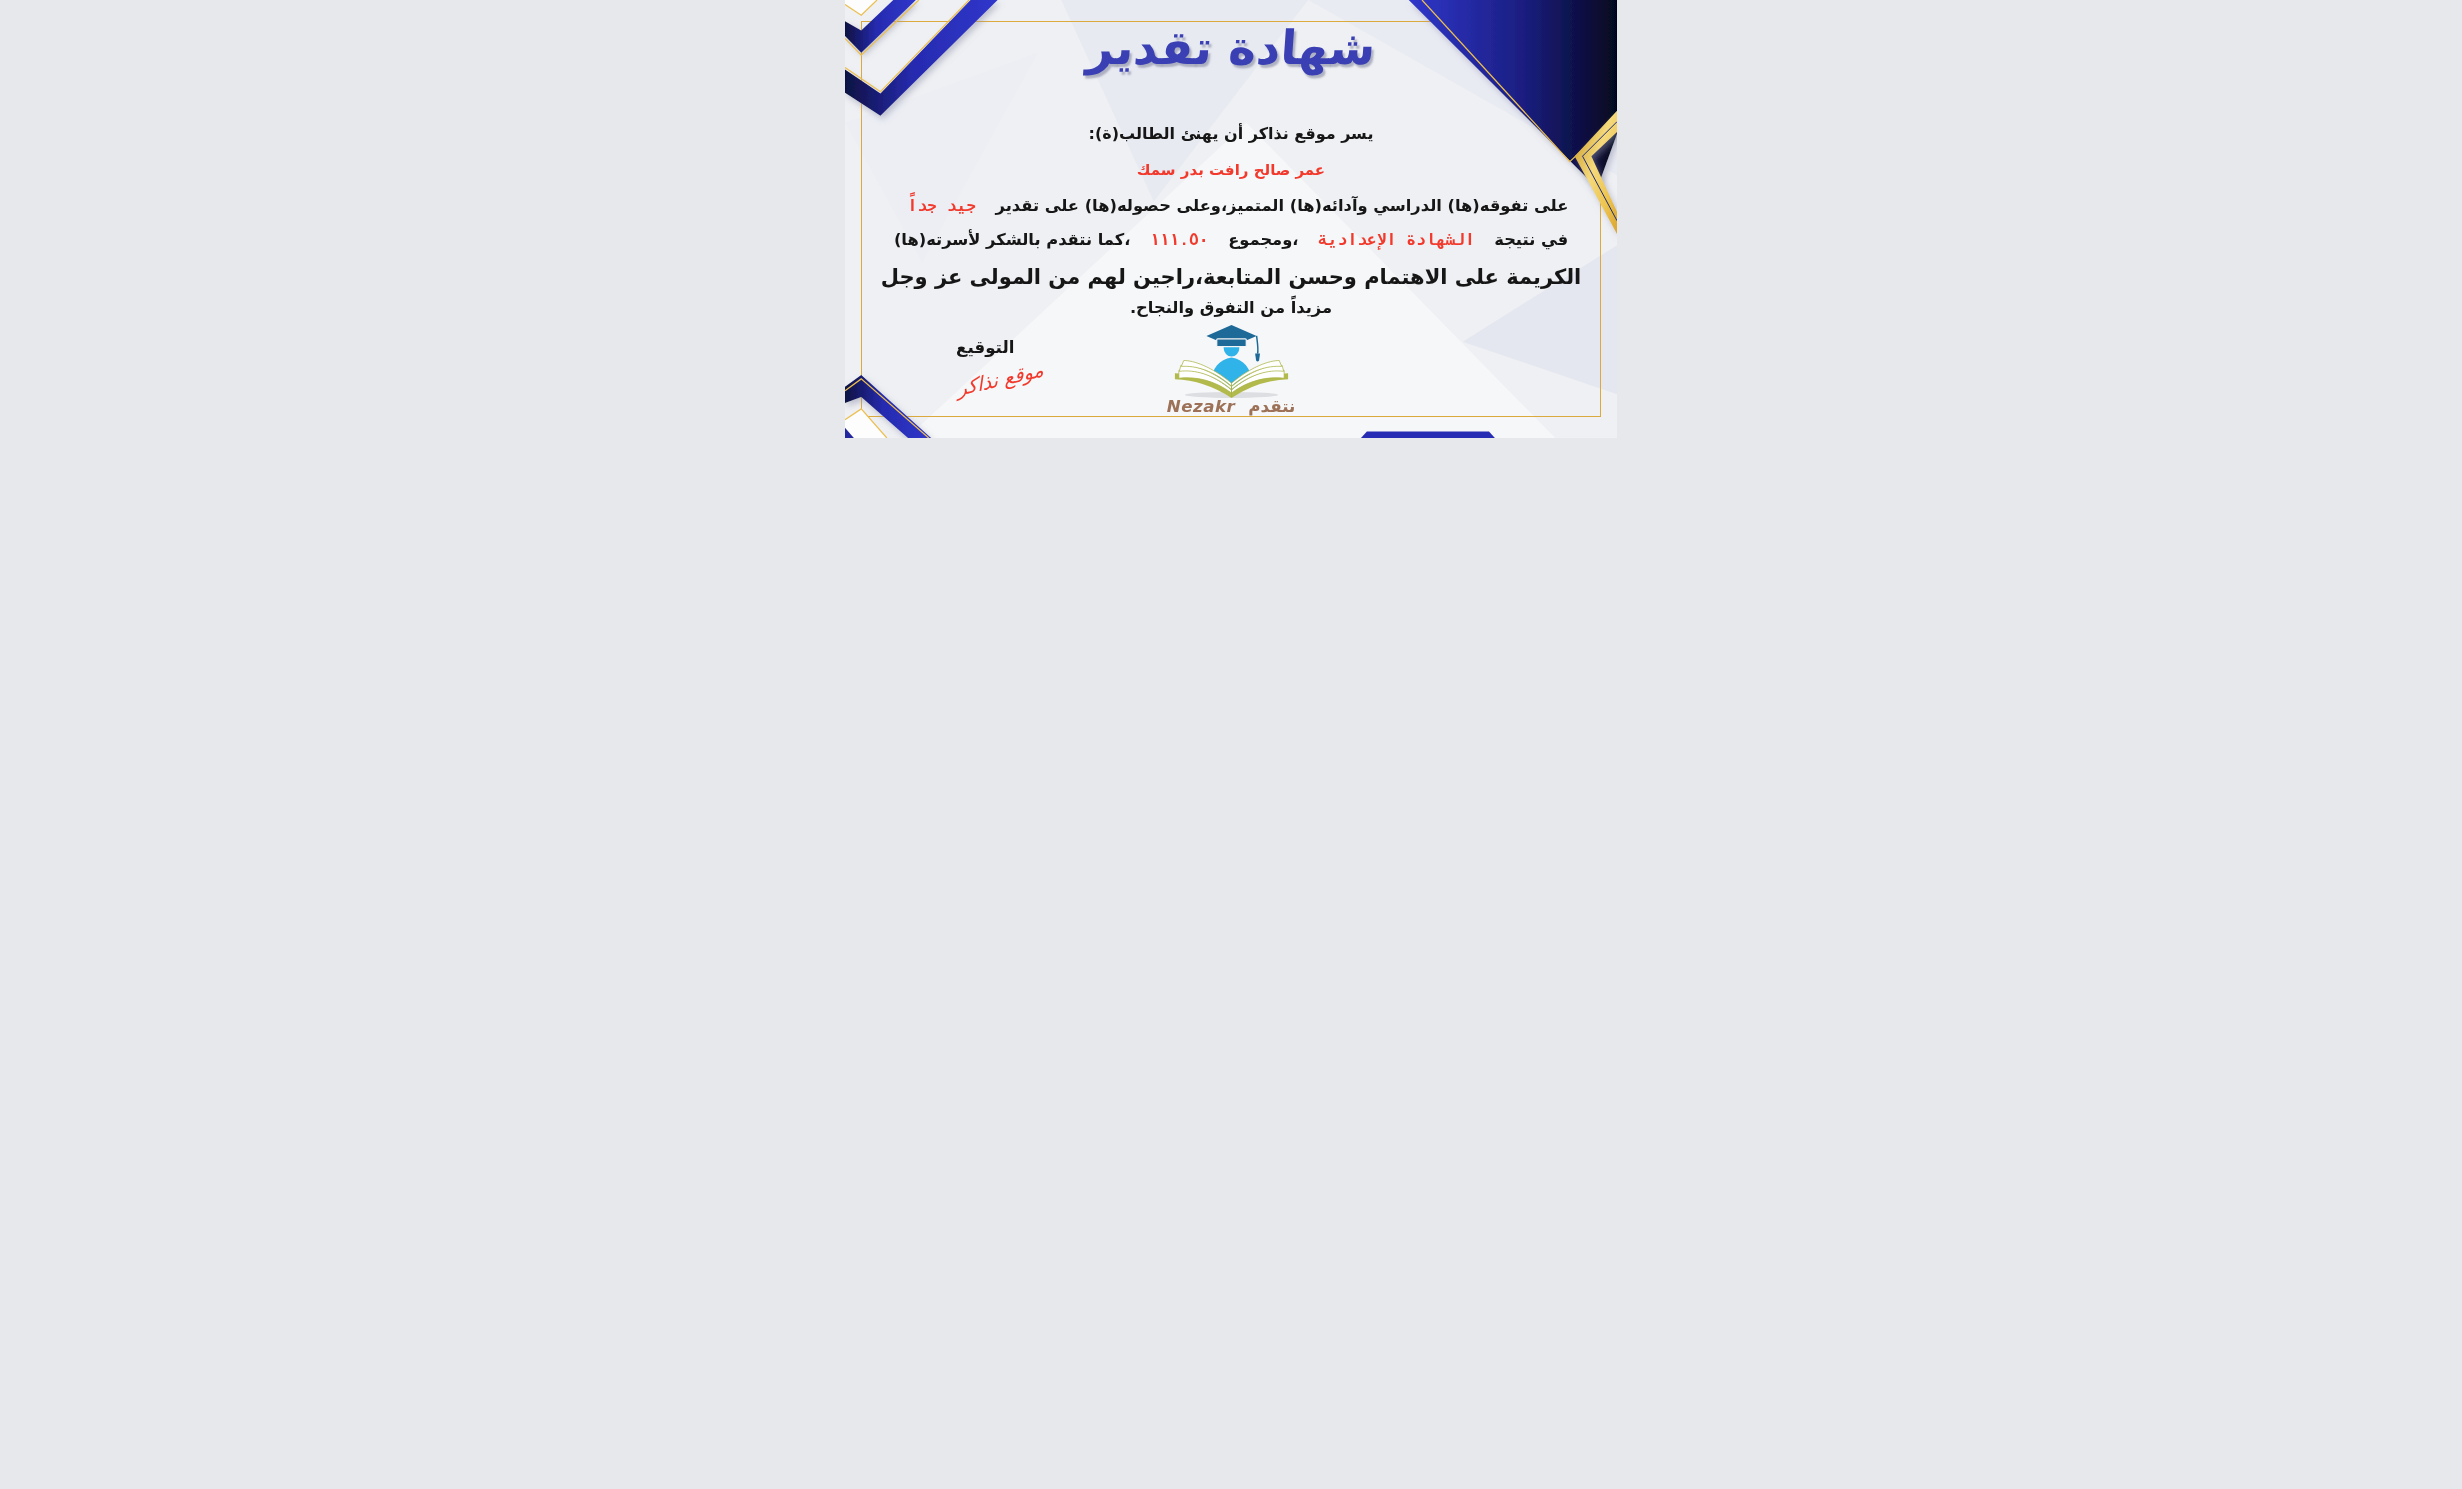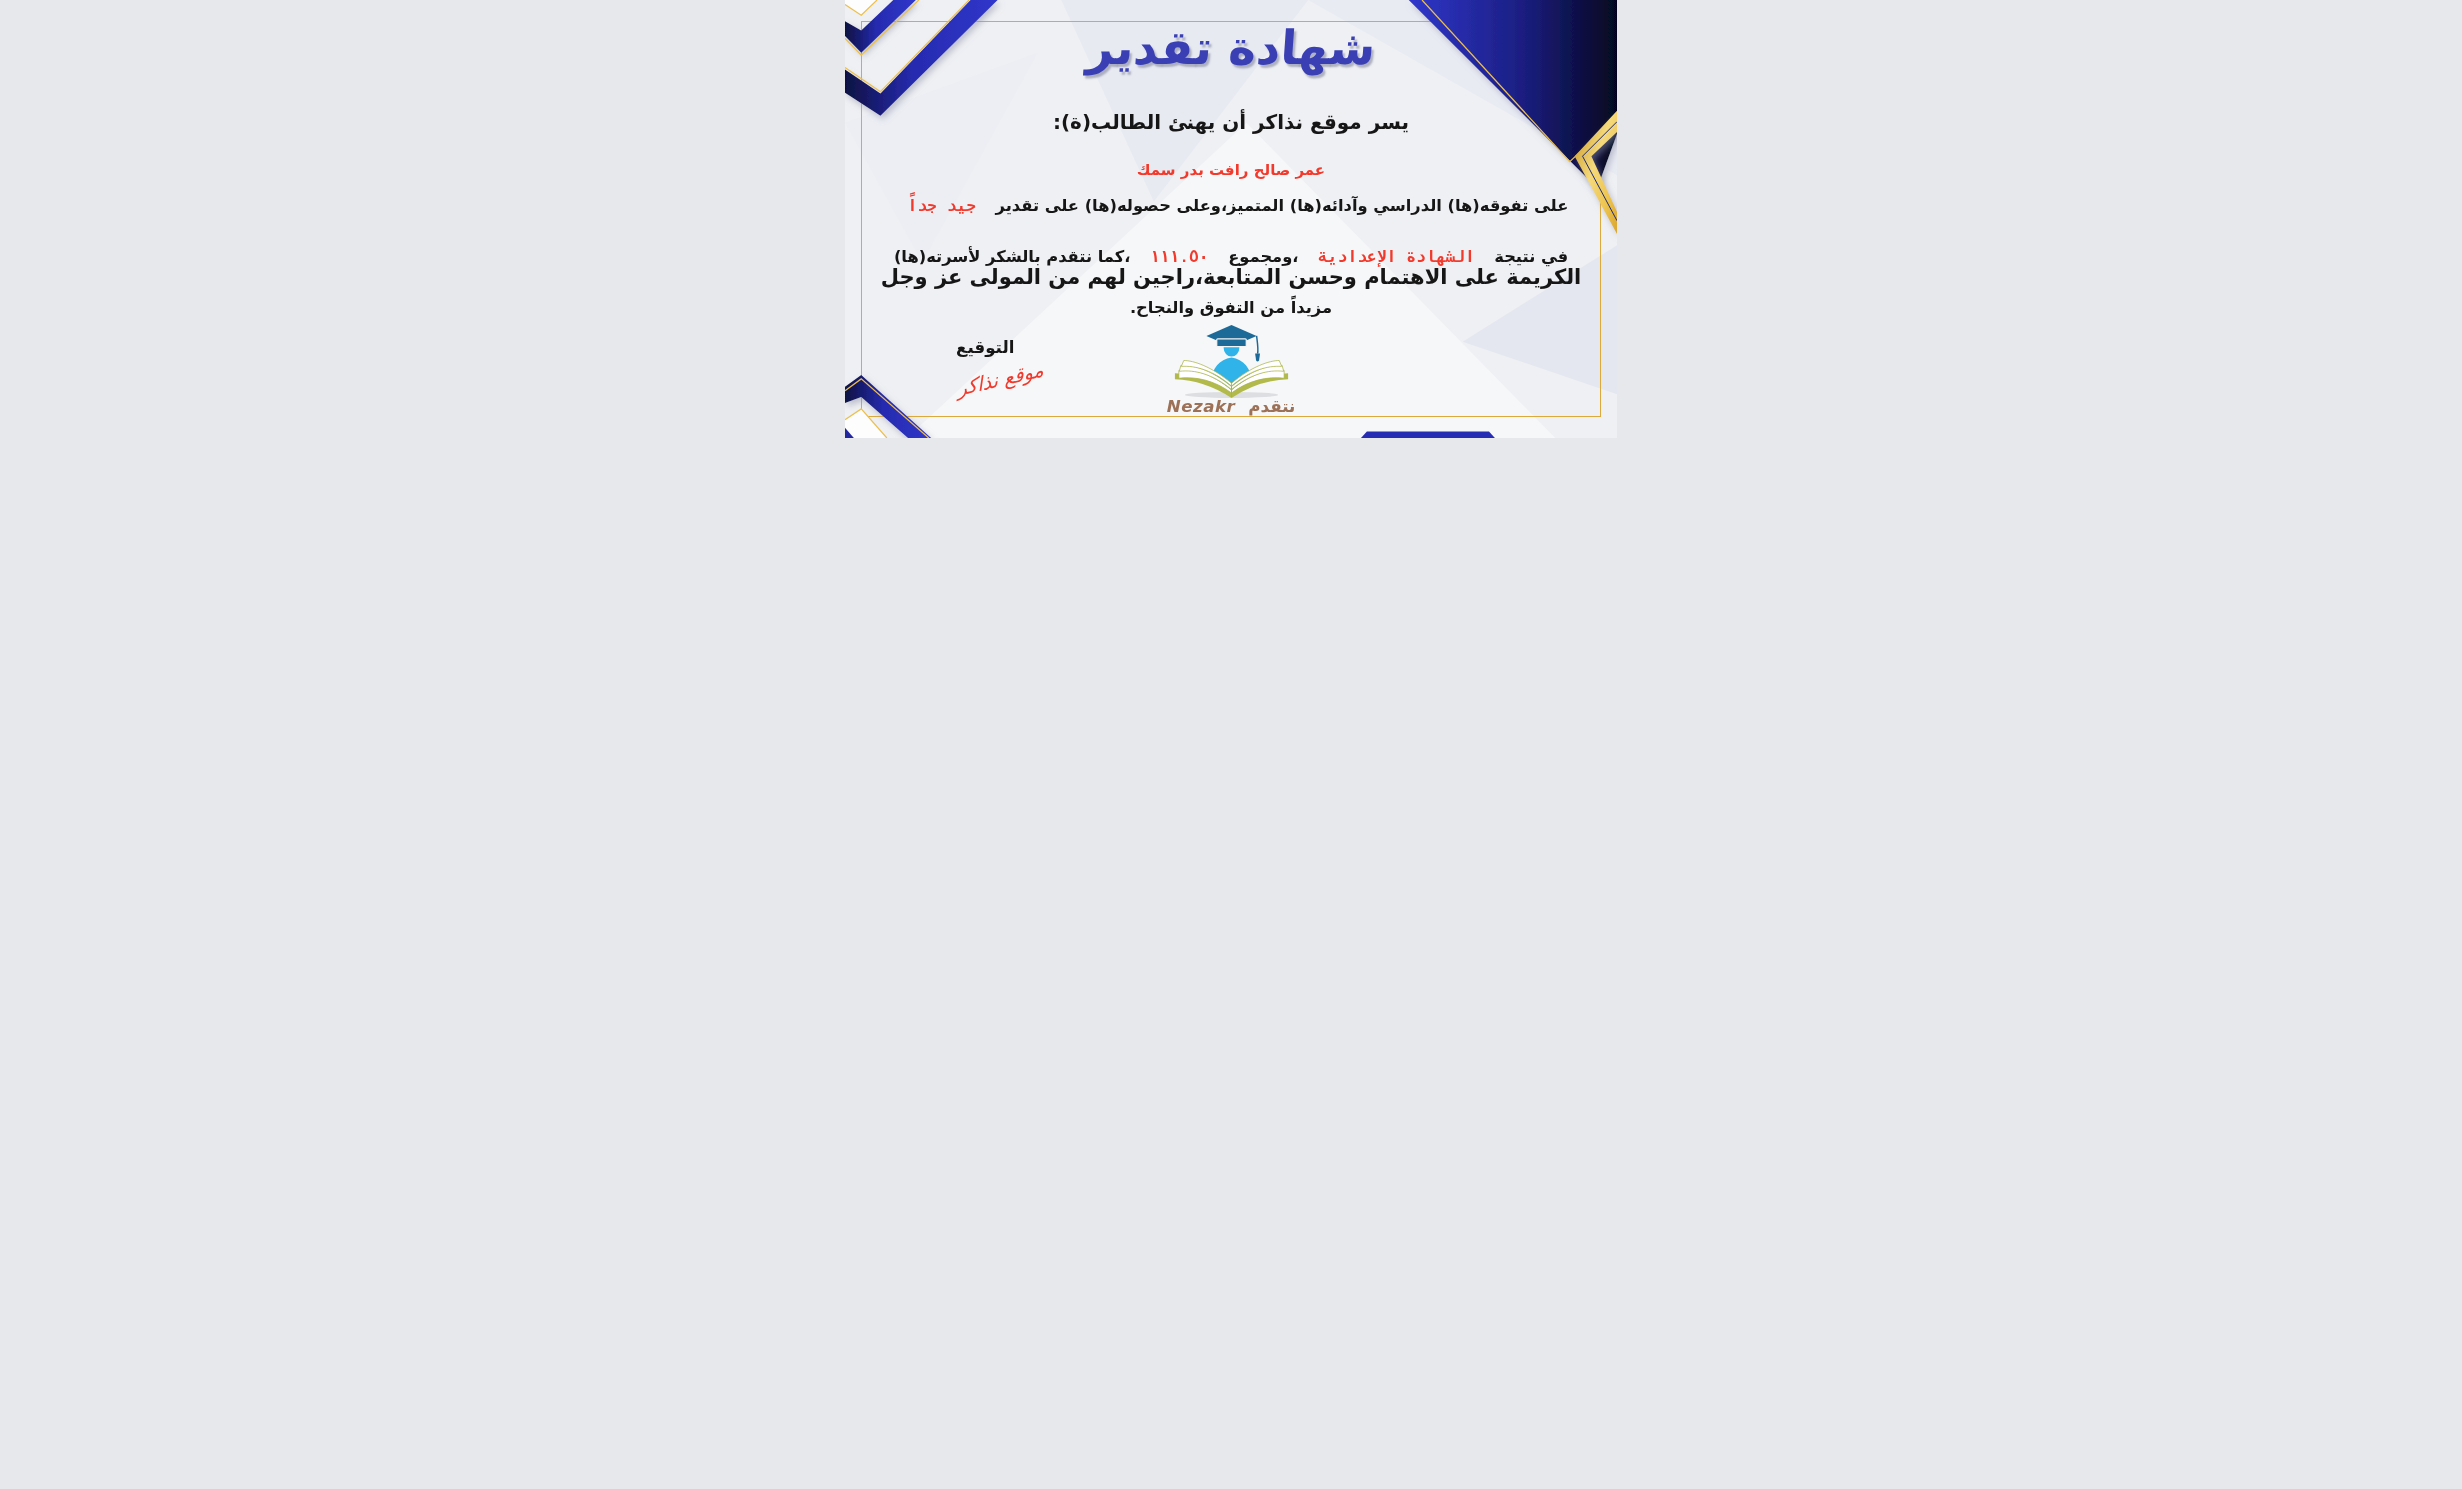--- a/index.html
+++ b/index.html
@@ -22,24 +22,24 @@
     border:1px solid #dcaa3c;pointer-events:none;
   }
   .corners{position:absolute;left:0;top:0;width:100%;height:100%;}
   
   .txt{position:absolute;left:4%;width:92%;text-align:center;margin:0;color:#161616;font-weight:700;}
   .title{
     top:19.7px;font-size:47px;color:#3a40b4;font-weight:700;
     text-shadow:2.5px 3.4px 2px rgba(120,126,152,.55);
     transform:skewX(-4deg);
   }
-  .intro{top:110px;font-size:20px;}
+  .intro{top:124px;font-size:16px;}
   .name{top:161px;font-size:15px;color:#f2392c;}
   .l3{top:196px;font-size:16.3px;}
-  .l4{top:230px;font-size:16.3px;margin-top:17px;}
+  .l4{top:230px;font-size:16.3px;}
   .l5{top:265px;font-size:21px;text-align:center;}
   .l6{top:298px;font-size:16.3px;}
   .red{color:#f2392c;margin:0 13.8px;font-family:Liberation Mono, monospace;}
   .sig-label{position:absolute;left:111px;top:337px;width:89px;text-align:left;
     font-size:16.7px;font-weight:700;color:#161616;}
   .sig-script{
     position:absolute;left:79px;top:368px;width:153px;text-align:center;
     font-size:19.7px;color:#f2392c;font-style:italic;font-weight:400;
     transform:rotate(-13deg) skewX(-8deg);
   }

